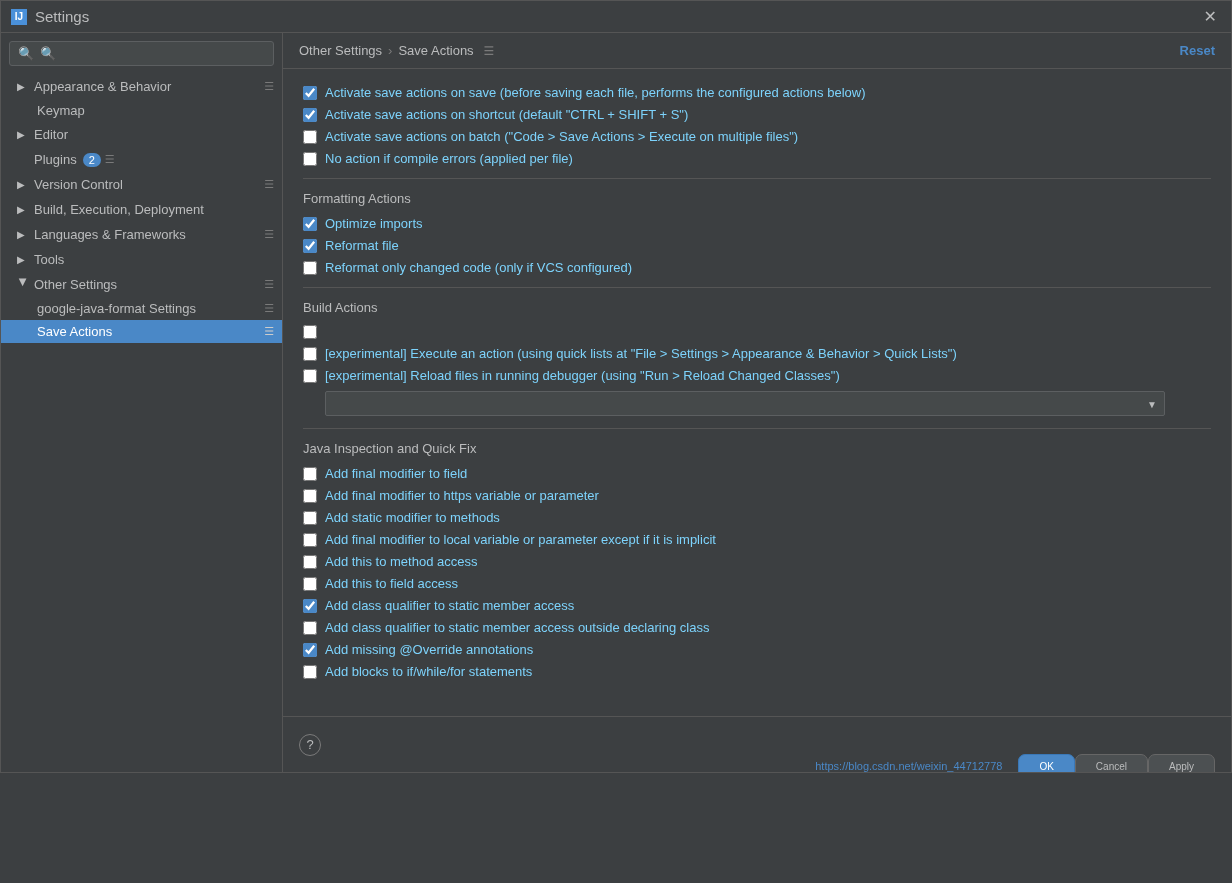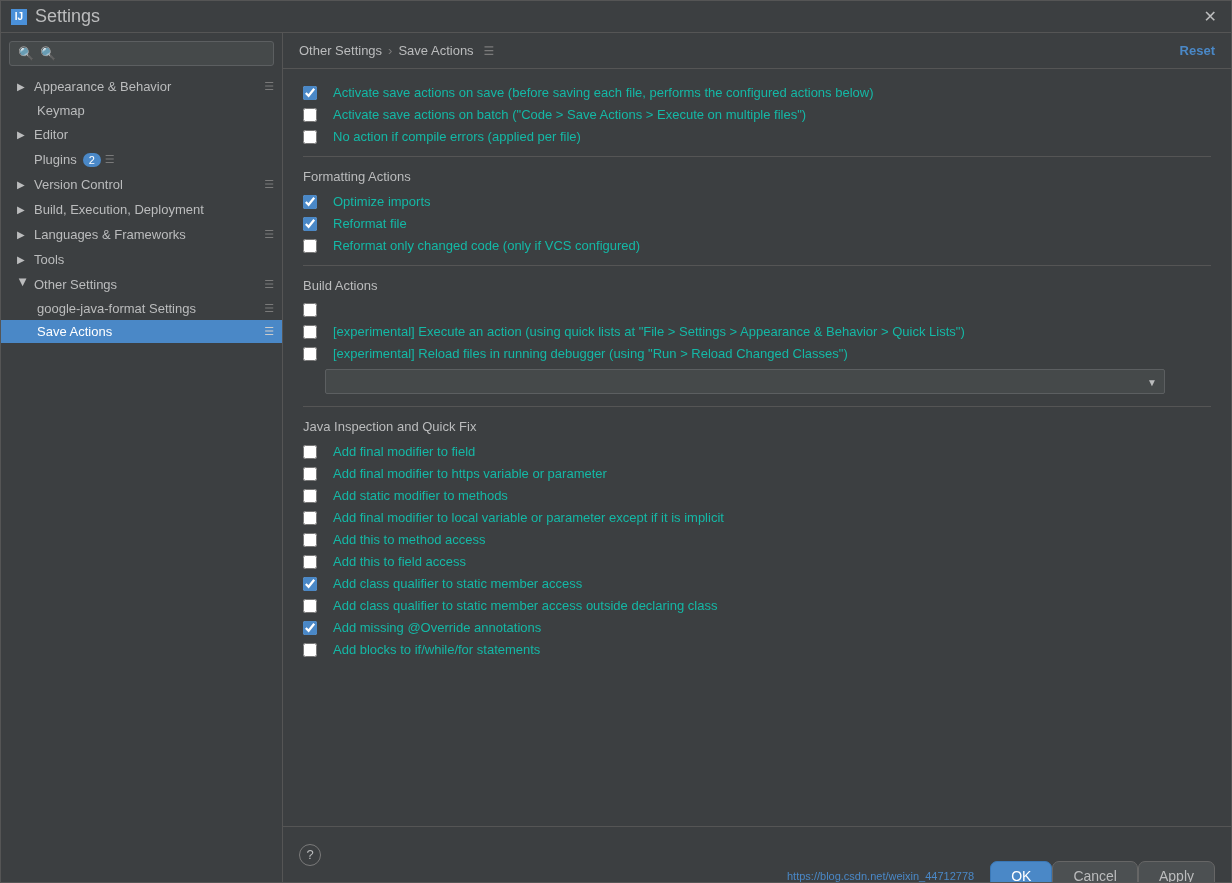--- a/index.html
+++ b/index.html
@@ -8,21 +8,21 @@
       font-size: 13px;
       background: #3c3f41;
       color: #bbbcbd;
       width: 1232px;
       height: 883px;
       overflow: hidden;
     }
 
     .window {
       width: 1232px;
-      height: 883px;
+      height: 773px;
       background: #3c3f41;
       border: 1px solid #555;
       display: flex;
       flex-direction: column;
     }
 
     .titlebar {
       background: #3c3f41;
       height: 32px;
       display: flex;
@@ -40,21 +40,21 @@
       font-size: 10px;
       display: flex;
       align-items: center;
       justify-content: center;
       color: white;
       font-weight: bold;
     }
 
     .titlebar-title {
       color: #bbbcbd;
-      font-size: 18px;
+      font-size: 15px;
     }
 
     .titlebar-close {
       margin-left: auto;
       color: #bbbcbd;
       cursor: pointer;
       font-size: 16px;
       padding: 0 4px;
     }
 
@@ -232,25 +232,24 @@
 
     .checkbox-row input[type="checkbox"] {
       width: 14px;
       height: 14px;
       accent-color: #4a88c7;
       cursor: pointer;
       flex-shrink: 0;
     }
 
     .checkbox-row label {
-      color: #14b8a6;
+      color: #7dd3fc;
       font-size: 13px;
       cursor: pointer;
       user-select: none;
-      margin-left: 8px;
     }
 
     .dropdown-row {
       margin-top: 8px;
       margin-left: 22px;
     }
 
     .dropdown-select {
       background: #45494a;
       border: 1px solid #5c5f61;
@@ -318,21 +317,21 @@
 
     .url-label {
       color: #4a88c7;
       font-size: 11px;
       margin-right: 16px;
     }
 
     .btn {
       padding: 6px 20px;
       border-radius: 7px;
-      font-size: 14px;
+      font-size: 10px;
       cursor: pointer;
       border: 1px solid #666;
       background: #4c5052;
       color: #bbbcbd;
     }
 
     .btn-primary {
       background: #4a88c7;
       border-color: #3a78b7;
       color: white;
@@ -433,20 +432,24 @@
       </div>
 
       <div class="settings-content">
 
 
         <div class="checkbox-row">
           <input type="checkbox" id="chk-activate-on-save" checked="" style="">
           <label for="chk-activate-on-save">Activate save actions on save (before saving each file, performs the configured actions below)</label>
         </div>
 
+        <div class="checkbox-row">
+          <input type="checkbox" id="chk-activate-on-shortcut" checked="" style="">
+          <label for="chk-activate-on-shortcut">Activate save actions on shortcut (default "CTRL + SHIFT + S")</label>
+        </div>
 
         <div class="checkbox-row">
           <input type="checkbox" id="chk-activate-on-batch" style="">
           <label for="chk-activate-on-batch">Activate save actions on batch ("Code &gt; Save Actions &gt; Execute on multiple files")</label>
         </div>
 
         <div class="checkbox-row">
           <input type="checkbox" id="chk-no-action-compile" style="">
           <label for="chk-no-action-compile">No action if compile errors (applied per file)</label>
         </div>

